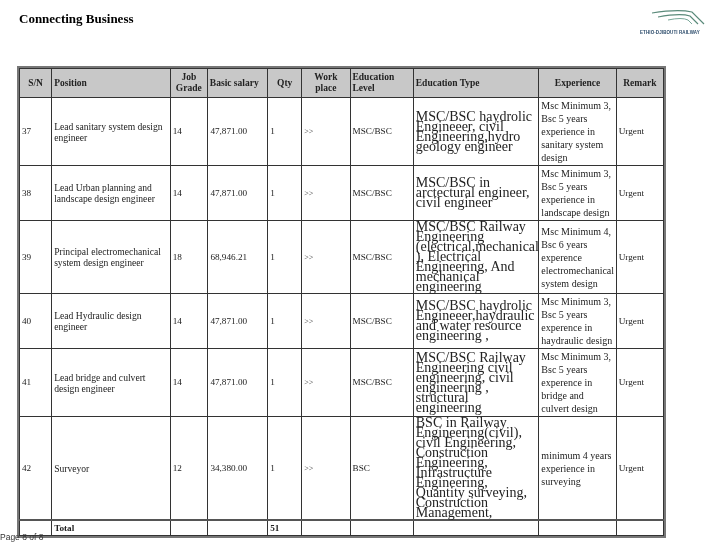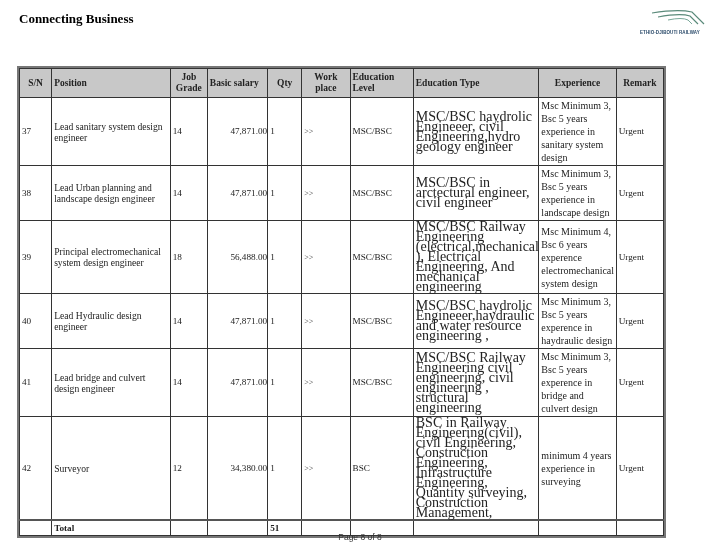--- a/index.html
+++ b/index.html
@@ -11,28 +11,28 @@
   .logo svg { position:absolute; left:8px; top:0; }
   .logo-text { position:absolute; left:0; top:22px; font-size:4.5px; font-weight:bold;
                color:#2a4a6a; font-family:"Liberation Sans", sans-serif; letter-spacing:0.1px; white-space:nowrap; }
   .tablewrap { position:absolute; left:17px; top:66px; width:645px; border:2px solid #777;font-family:Liberation Serif, serif; }
   table { border-collapse:collapse; width:100%; table-layout:fixed; font-size:9.2px; }
   th, td { border:1px solid #333; padding:1px 2px; vertical-align:middle; line-height:11px; }
   th { background:#c8c8c8; font-weight:bold; font-size:9.5px; height:26px; }
   th.l { text-align:left; }
   th.c { text-align:center; }
   td.c { text-align:left; }
-  td.r { text-align:right; padding-right:0; }
+  td.r { text-align:right; padding-right:20px; }
   td.l { text-align:left; }
   td.pos { font-size:9.6px;margin-top:34px; }
   td.edu { font-size:14px; line-height:10px; }
   td.exp { font-size:10px; line-height:13px; }
   td.gt { font-size:8px; color:#444; }
   tr.total td { font-weight:bold; height:12px; border-top:2px solid #555;margin-top:16px; }
-  .footer { position:absolute; left:0; width:720px; top:532px; text-align:center;
+  .footer { position:absolute; left:0; width:720px; top:532px; text-align:left;
             font-size:8.5px; font-family:"Liberation Sans", sans-serif; color:#333; }
 </style>
 </head>
 <body>
 
 <div class="brand">Connecting Business</div>
 
 <div class="logo">
   <svg width="62" height="20" viewBox="0 0 62 20">
     <path d="M4 5 Q30 1 44 4 L56 16" stroke="#5a8a7a" stroke-width="1.2" fill="none"></path>
@@ -92,21 +92,21 @@
           <td class="l gt">&gt;&gt;</td>
           <td class="l">MSC/BSC</td>
           <td class="l edu">MSC/BSC in arctectural engineer, civil engineer</td>
           <td class="l exp">Msc Minimum 3, Bsc 5 years experience in landscape design</td>
           <td class="l">Urgent</td>
         </tr>
         <tr style="height: 58px;">
           <td class="c">39</td>
           <td class="l pos">Principal electromechanical system design engineer</td>
           <td class="l">18</td>
-          <td class="r">56,488.00</td>
+          <td class="r">68,946.21</td>
           <td class="c">1</td>
           <td class="l gt">&gt;&gt;</td>
           <td class="l">MSC/BSC</td>
           <td class="l edu">MSC/BSC Railway Engineering (electrical,mechanical ), Electrical Engineering, And mechanical engineering</td>
           <td class="l exp">Msc Minimum 4, Bsc 6 years experence electromechanical system design</td>
           <td class="l">Urgent</td>
         </tr>
         <tr style="height: 46px;">
           <td class="c">40</td>
           <td class="l pos">Lead Hydraulic design engineer</td>

